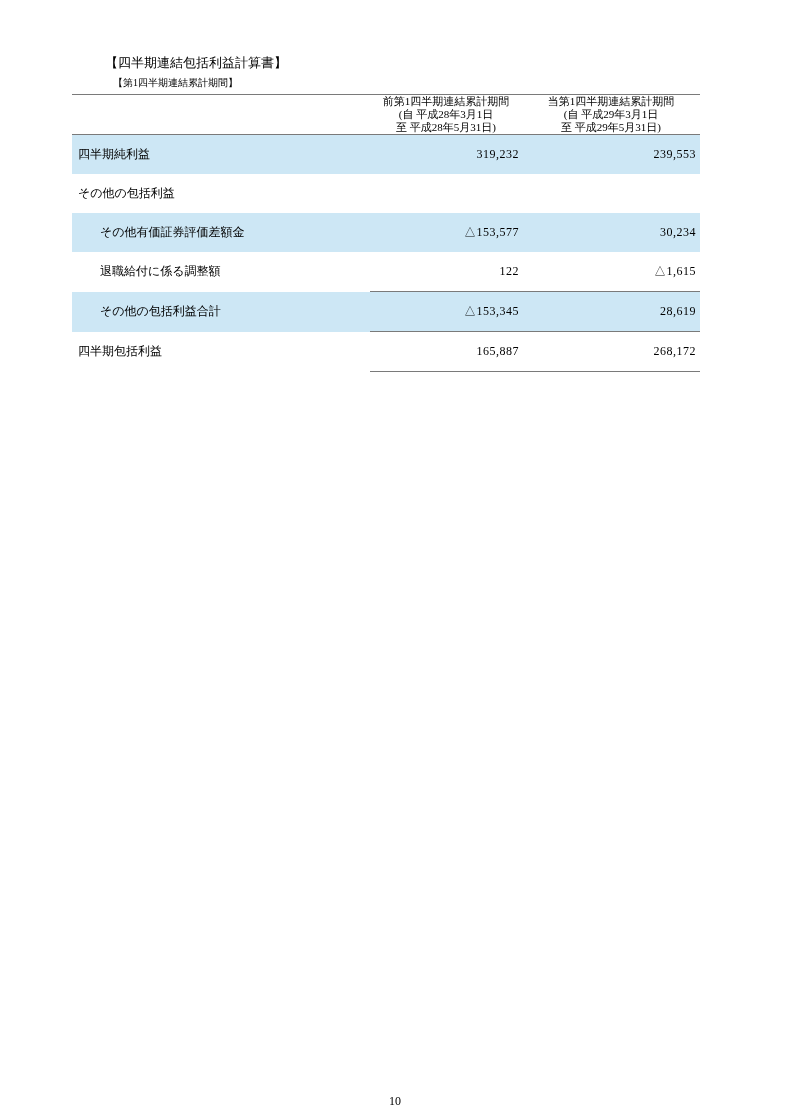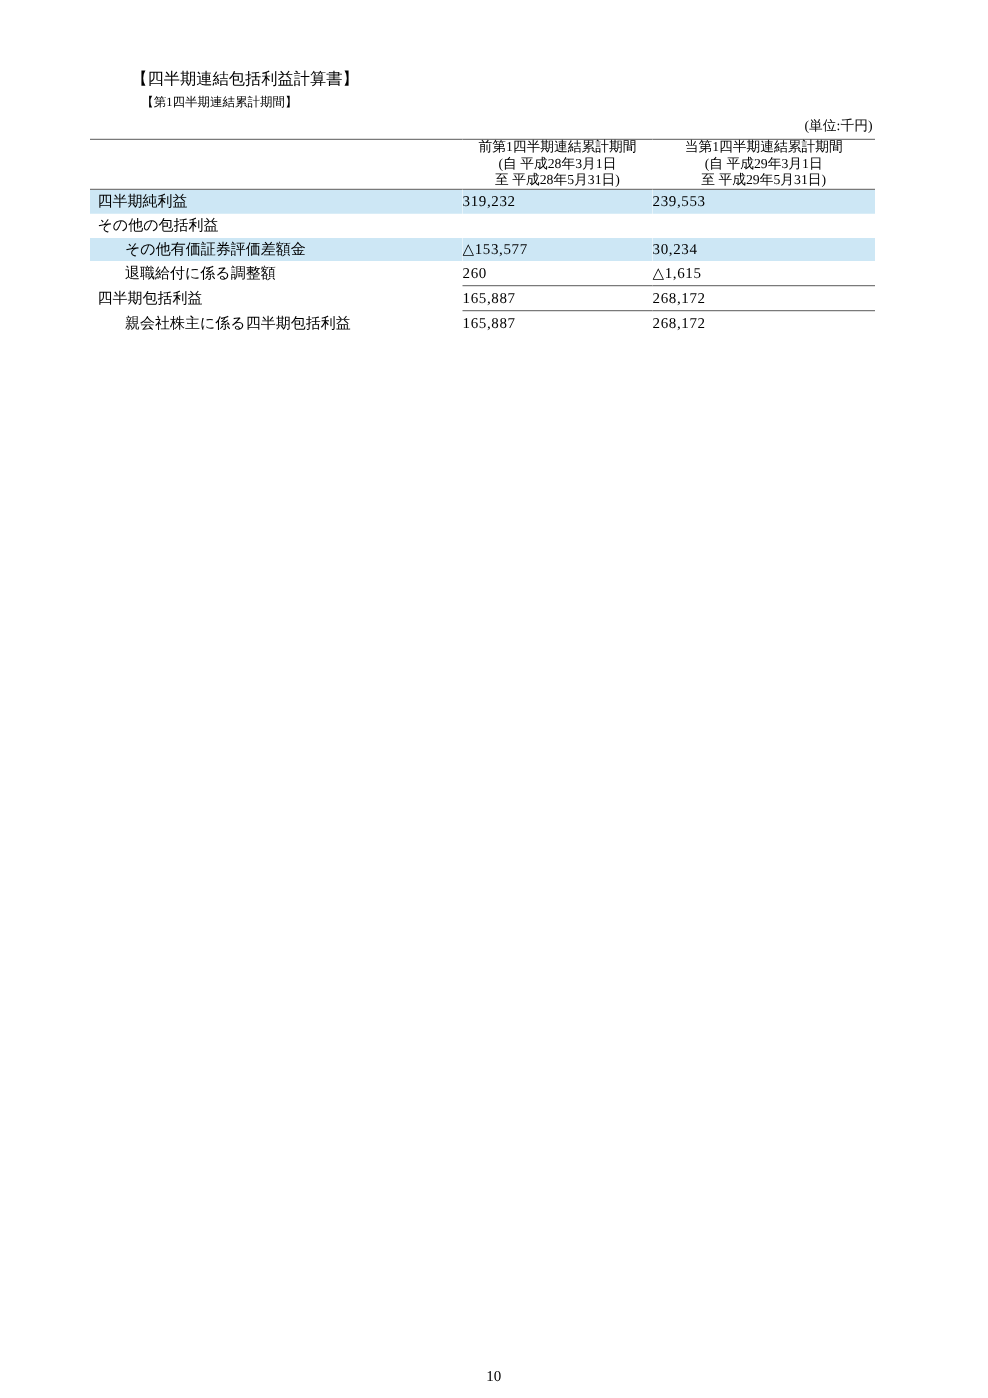--- a/index.html
+++ b/index.html
@@ -31,47 +31,47 @@
     padding: 0;
     border-top: 1px solid var(--rule, #7a7a7a);
     border-bottom: 1px solid var(--rule, #7a7a7a);
   }
   .th-line { white-space: pre; }
 
   tbody td {
     height: 19px;
     font-size: 12px;
     line-height: 19px;
-    padding: 0;
+    padding: 10px;
     vertical-align: middle;
     white-space: pre;
     overflow: hidden;
+    font-family: Liberation Serif, serif;
   }
   td.label-cell { padding-left: 6px; text-align: left; }
   tr.indent-1 td.label-cell { padding-left: 28px; }
-  td.num-cell { letter-spacing: 0.5px; }
+  td.num-cell { text-align: right; letter-spacing: 0.5px; }
   td.num-cell.v1 { padding-right: 3px; }
   td.num-cell.v2 { padding-right: 4px; }
 
   tr.highlight { background: var(--hl, #cde7f5); }
   tr.rule-top td.num-cell { border-top: 1px solid var(--rule, #7a7a7a); }
   tr.rule-bottom td.num-cell { border-bottom: 1px solid var(--rule, #7a7a7a); }
 
   .page-number { position: absolute; left: 0; top: 1046px; width: 790px; text-align: center; font-size: 12px; margin-top: 48px; }
 </style>
 </head>
 <body>
 
 <div class="page">
 
   <div class="doc-title">【四半期連結包括利益計算書】</div>
   <div class="doc-subtitle">【第1四半期連結累計期間】</div>
 
   <div class="table-wrap">
-    <div class="unit-line">(単位:千円)</div>
 
     <table class="fin-table">
       <colgroup>
         <col class="c-label">
         <col class="c-num1">
         <col class="c-num2">
       </colgroup>
       <thead>
         <tr>
           <th class="label-col"></th>
@@ -98,30 +98,30 @@
     <td class="num-cell v1"></td>
     <td class="num-cell v2"></td>
   </tr>
           <tr class="highlight indent-1">
     <td class="label-cell">その他有価証券評価差額金</td>
     <td class="num-cell v1">△153,577</td>
     <td class="num-cell v2">30,234</td>
   </tr>
           <tr class="indent-1">
     <td class="label-cell">退職給付に係る調整額</td>
-    <td class="num-cell v1">260</td>
+    <td class="num-cell v1">122</td>
     <td class="num-cell v2">△1,615</td>
+  </tr>
+          <tr class="highlight indent-1 rule-top">
+    <td class="label-cell">その他の包括利益合計</td>
+    <td class="num-cell v1">△153,345</td>
+    <td class="num-cell v2">28,619</td>
   </tr>
           <tr class="rule-top rule-bottom">
     <td class="label-cell">四半期包括利益</td>
-    <td class="num-cell v1">165,887</td>
-    <td class="num-cell v2">268,172</td>
-  </tr>
-          <tr class="indent-1">
-    <td class="label-cell">親会社株主に係る四半期包括利益</td>
     <td class="num-cell v1">165,887</td>
     <td class="num-cell v2">268,172</td>
   </tr>
         </tbody>
     </table>
   </div>
 
   <div class="page-number">10</div>
 </div>
 

